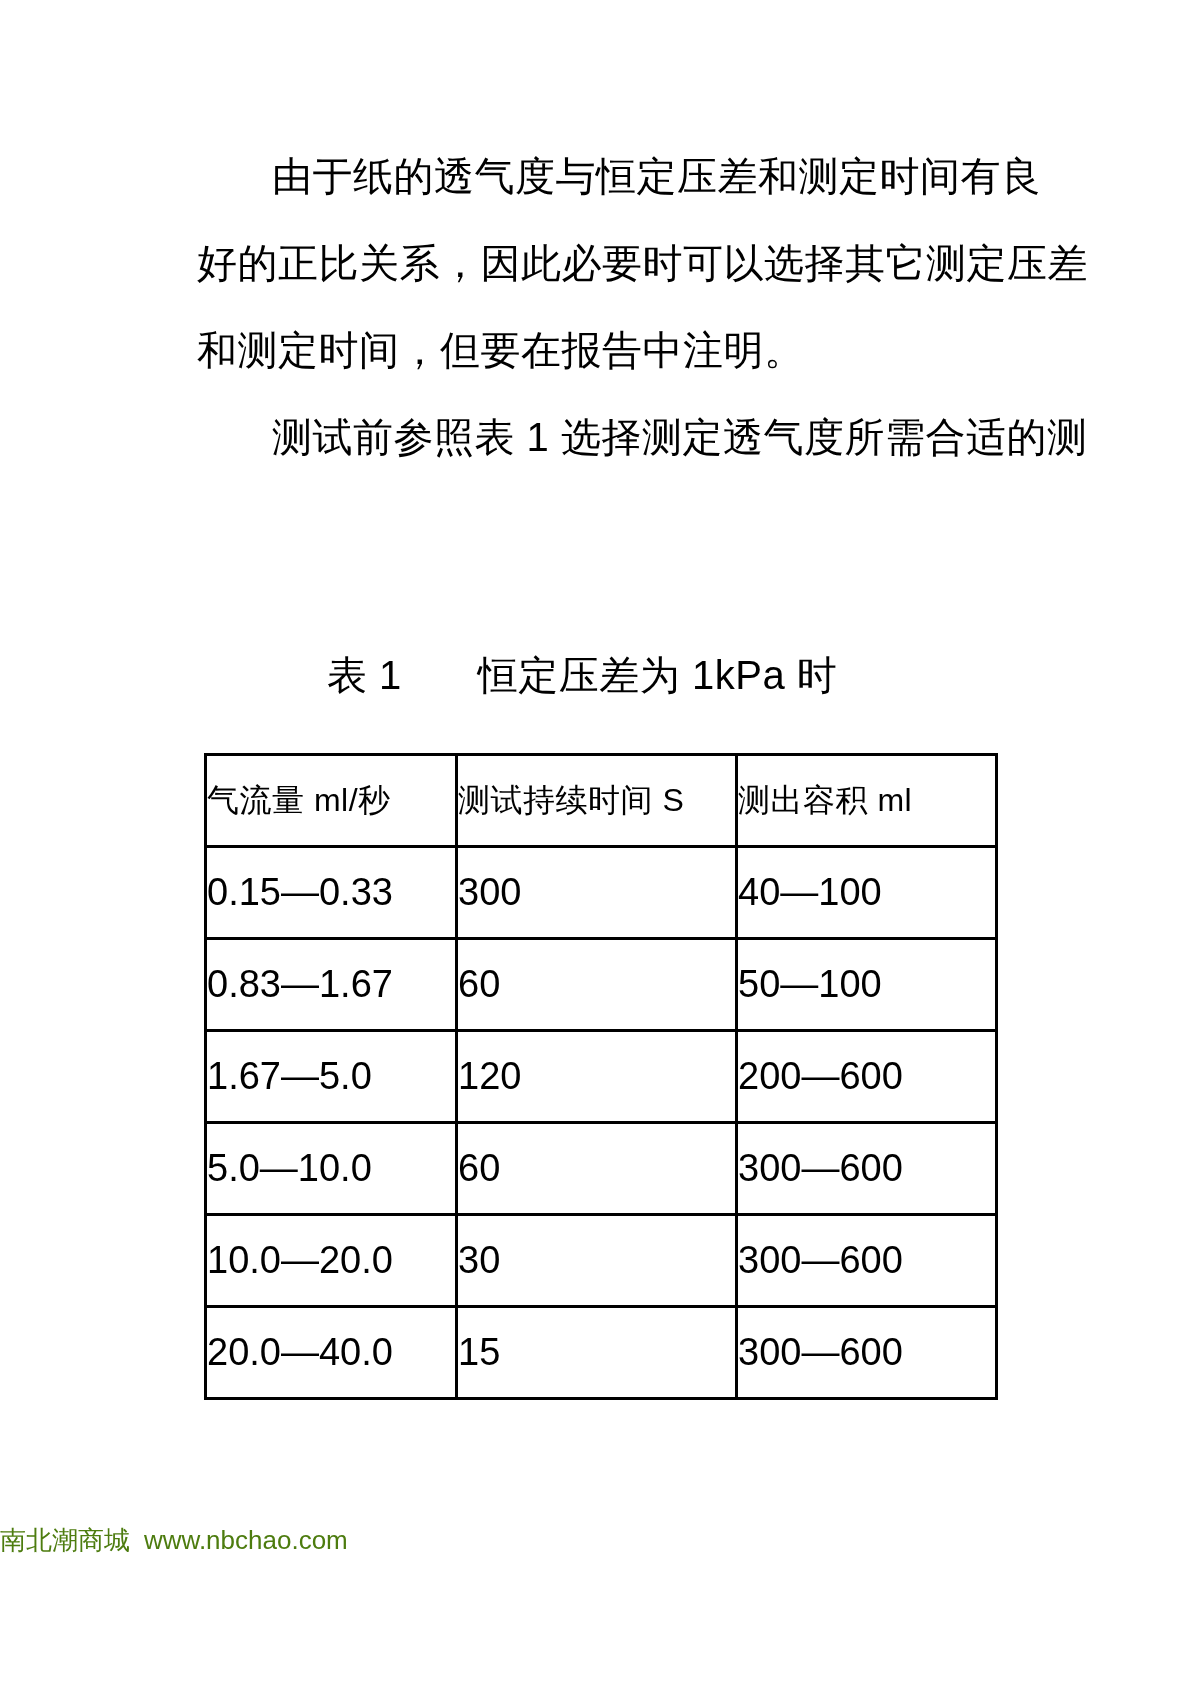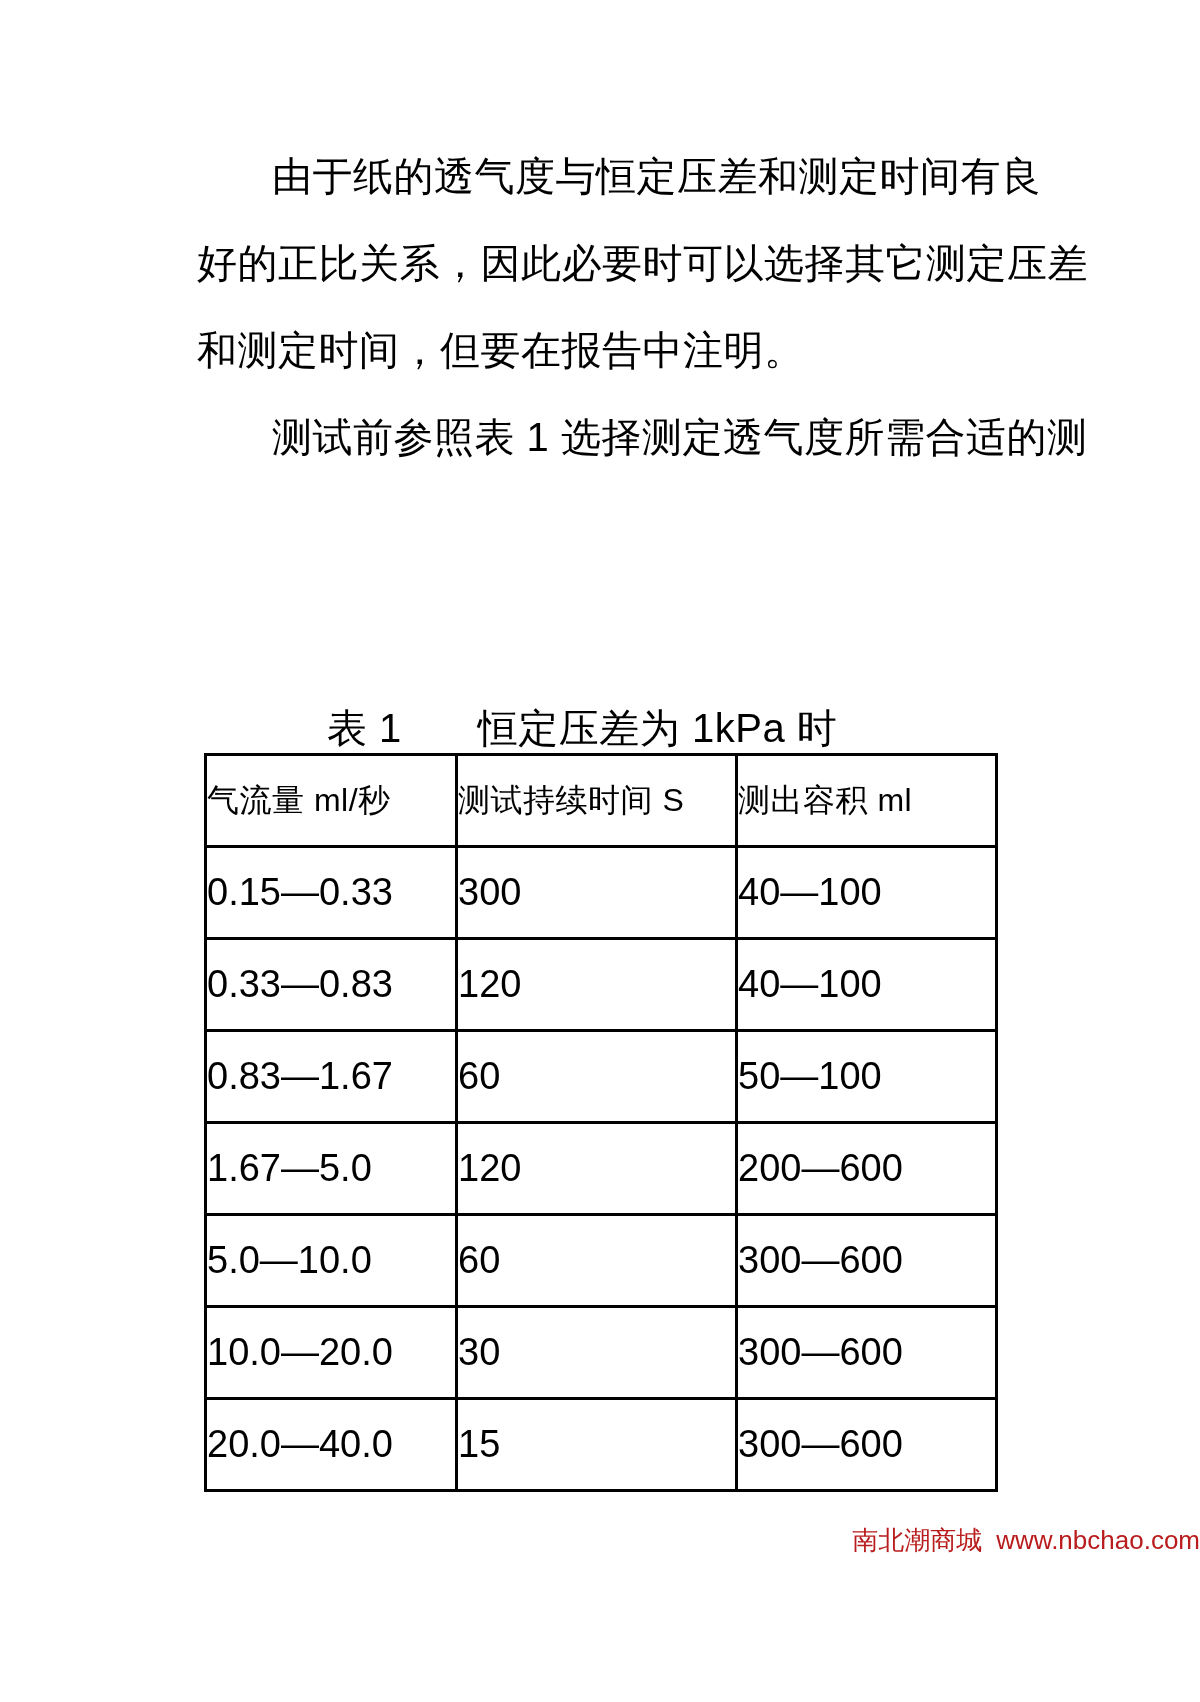--- a/index.html
+++ b/index.html
@@ -28,26 +28,25 @@
     white-space: nowrap;
     color: #000000;
   }
   .body-line.indent { text-indent: 75px; }
   .table-caption {
     position: absolute;
     left: 327px;
     top: 648px;
     height: 60px;
     display: flex;
-    align-items: flex-end;
+    align-items: flex-start;
     gap: 76px;
     font-size: 40px;
     letter-spacing: 0.5px;
     white-space: nowrap;
-    margin-top: 48px;
   }
   table.data-table {
     position: absolute;
     left: 204px;
     top: 753px;
     border-collapse: collapse;
     table-layout: fixed;
   }
   table.data-table th,
   table.data-table td {
@@ -62,24 +61,24 @@
   table.data-table th { font-size: 32px; letter-spacing: 0.5px; }
   table.data-table td { font-size: 38px; }
   .col-flow { width: 251px; }
   .col-time { width: 280px; }
   .col-vol  { width: 260px; }
   .footer {
     position: absolute;
     left: 0;
     top: 1522px;
     width: 1200px;
-    text-align: right;
+    text-align: left;
     font-size: 26px;
     line-height: 36px;
-    color: #b91c1c;
+    color: #4d7c0f;
   }
   .footer .site-name { margin-right: 14px; }
 </style>
 </head>
 <body>
 
 <div class="page">
 
   <div class="text-block">
     <div class="body-line indent">由于纸的透气度与恒定压差和测定时间有良</div>
@@ -104,25 +103,20 @@
         <th>气流量 ml/秒</th>
         <th>测试持续时间 S</th>
         <th>测出容积 ml</th>
       </tr>
       <tr>
         <td>0.15—0.33</td>
         <td>300</td>
         <td>40—100</td>
       </tr>
       <tr>
-        <td>0.33—0.83</td>
-        <td>120</td>
-        <td>40—100</td>
-      </tr>
-      <tr>
         <td>0.83—1.67</td>
         <td>60</td>
         <td>50—100</td>
       </tr>
       <tr>
         <td>1.67—5.0</td>
         <td>120</td>
         <td>200—600</td>
       </tr>
       <tr>

